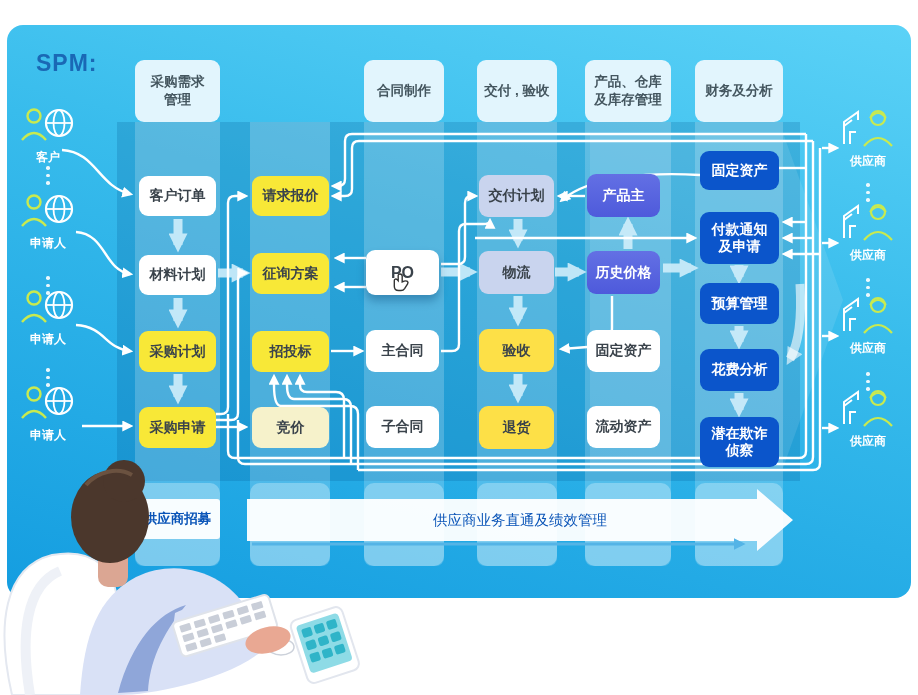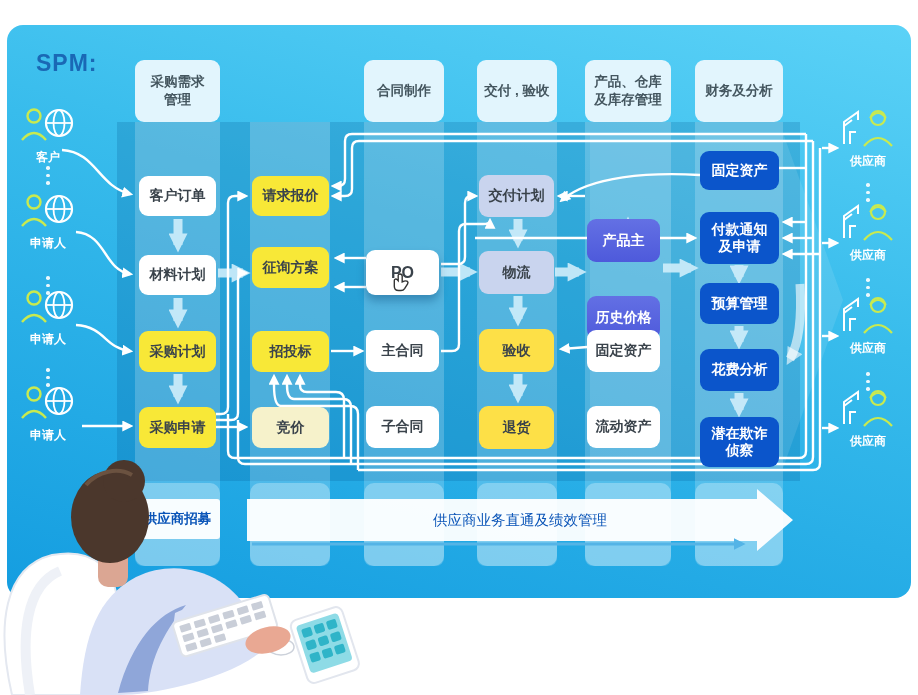--- a/index.html
+++ b/index.html
@@ -16,21 +16,21 @@
        text-align:center;white-space:pre-line;line-height:1.35;}
   .fbox{position:absolute;top:483px;height:83px;background:rgba(222,244,253,0.35);border-radius:10px;}
   
   .bx{position:absolute;border-radius:9px;display:flex;align-items:center;justify-content:center;
       text-align:center;font-weight:bold;font-size:14px;color:#3a434b;white-space:pre-line;line-height:1.25;}
   .bx.white{background:#ffffff;}
   .bx.yellow{background:#f8e837;}
   .bx.cream{background:#f6f2cb;}
   .bx.lav{background:#c9d4ee;}
   .bx.cyan{background:#fde047;}
-  .bx.indigo{background:linear-gradient(180deg,#6370e4,#4e5adb);color:#fff;margin-top:45px;}
+  .bx.indigo{background:linear-gradient(180deg,#6370e4,#4e5adb);color:#fff;}
   .bx.blue{background:#0b55cb;color:#fff;}
   .bx.po{box-shadow:0 6px 9px rgba(0,60,110,0.35);font-size:16px;}
   
   .actor,.supplier{position:absolute;width:72px;text-align:center;color:#fff;font-weight:bold;font-size:12px;}
   .actor .lbl,.supplier .lbl{margin-top:2px;}
   .dots{position:absolute;width:72px;display:flex;flex-direction:column;align-items:center;gap:4px;}
   .dots i{width:3.5px;height:3.5px;border-radius:50%;background:#fff;opacity:.9;display:block;}
   
   .recruit-band{position:absolute;left:135px;top:499px;width:85px;height:40px;background:rgba(255,255,255,0.95);
       border-radius:3px;display:flex;align-items:center;justify-content:center;
@@ -154,21 +154,21 @@
       <path d="M779,168 L806,168"></path>
     </g>
   </svg>
 
   <div class="bx white" style="left:139px;top:176px;width:77px;height:40px">客户订单</div>
   <div class="bx white" style="left:139px;top:255px;width:77px;height:40px">材料计划</div>
   <div class="bx yellow" style="left:139px;top:331px;width:77px;height:41px">采购计划</div>
   <div class="bx yellow" style="left:139px;top:407px;width:77px;height:41px">采购申请</div>
 
   <div class="bx yellow" style="left:252px;top:176px;width:77px;height:40px">请求报价</div>
-  <div class="bx yellow" style="left:252px;top:247px;width:77px;height:41px">征询方案</div>
+  <div class="bx yellow" style="left:252px;top:253px;width:77px;height:41px">征询方案</div>
   <div class="bx yellow" style="left:252px;top:331px;width:77px;height:41px">招投标</div>
   <div class="bx cream" style="left:252px;top:407px;width:77px;height:41px">竞价</div>
 
   <div class="bx white po" style="left:366px;top:250px;width:73px;height:45px">PO</div>
   <div class="bx white" style="left:366px;top:330px;width:73px;height:42px">主合同</div>
   <div class="bx white" style="left:366px;top:406px;width:73px;height:42px">子合同</div>
 
   <div class="bx lav" style="left:479px;top:175px;width:75px;height:42px">交付计划</div>
   <div class="bx lav" style="left:479px;top:251px;width:75px;height:43px">物流</div>
   <div class="bx cyan" style="left:479px;top:329px;width:75px;height:43px">验收</div>

